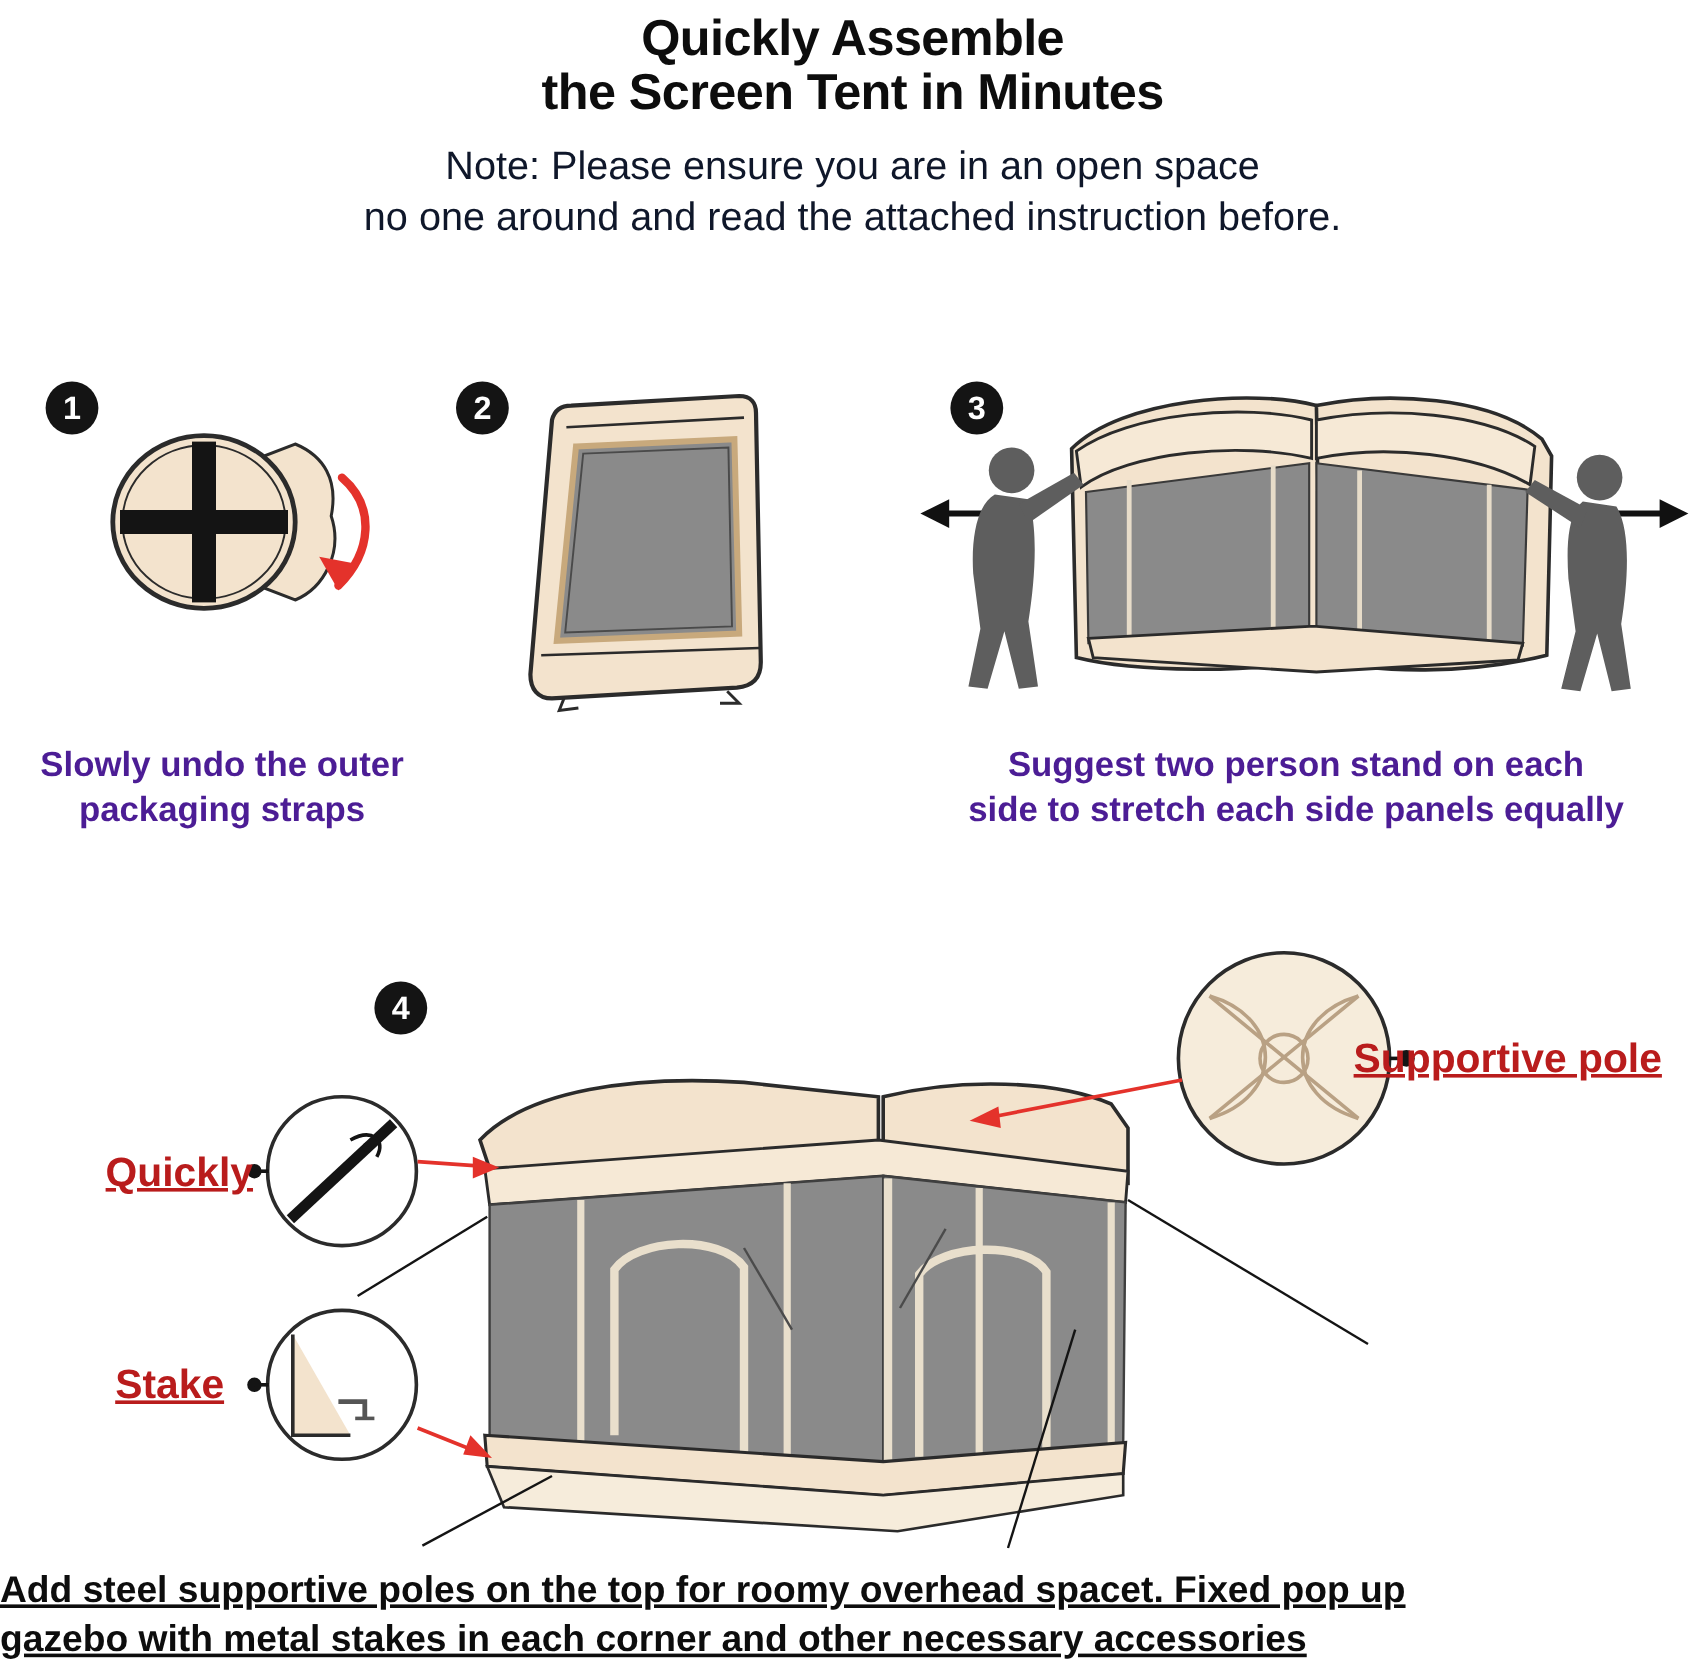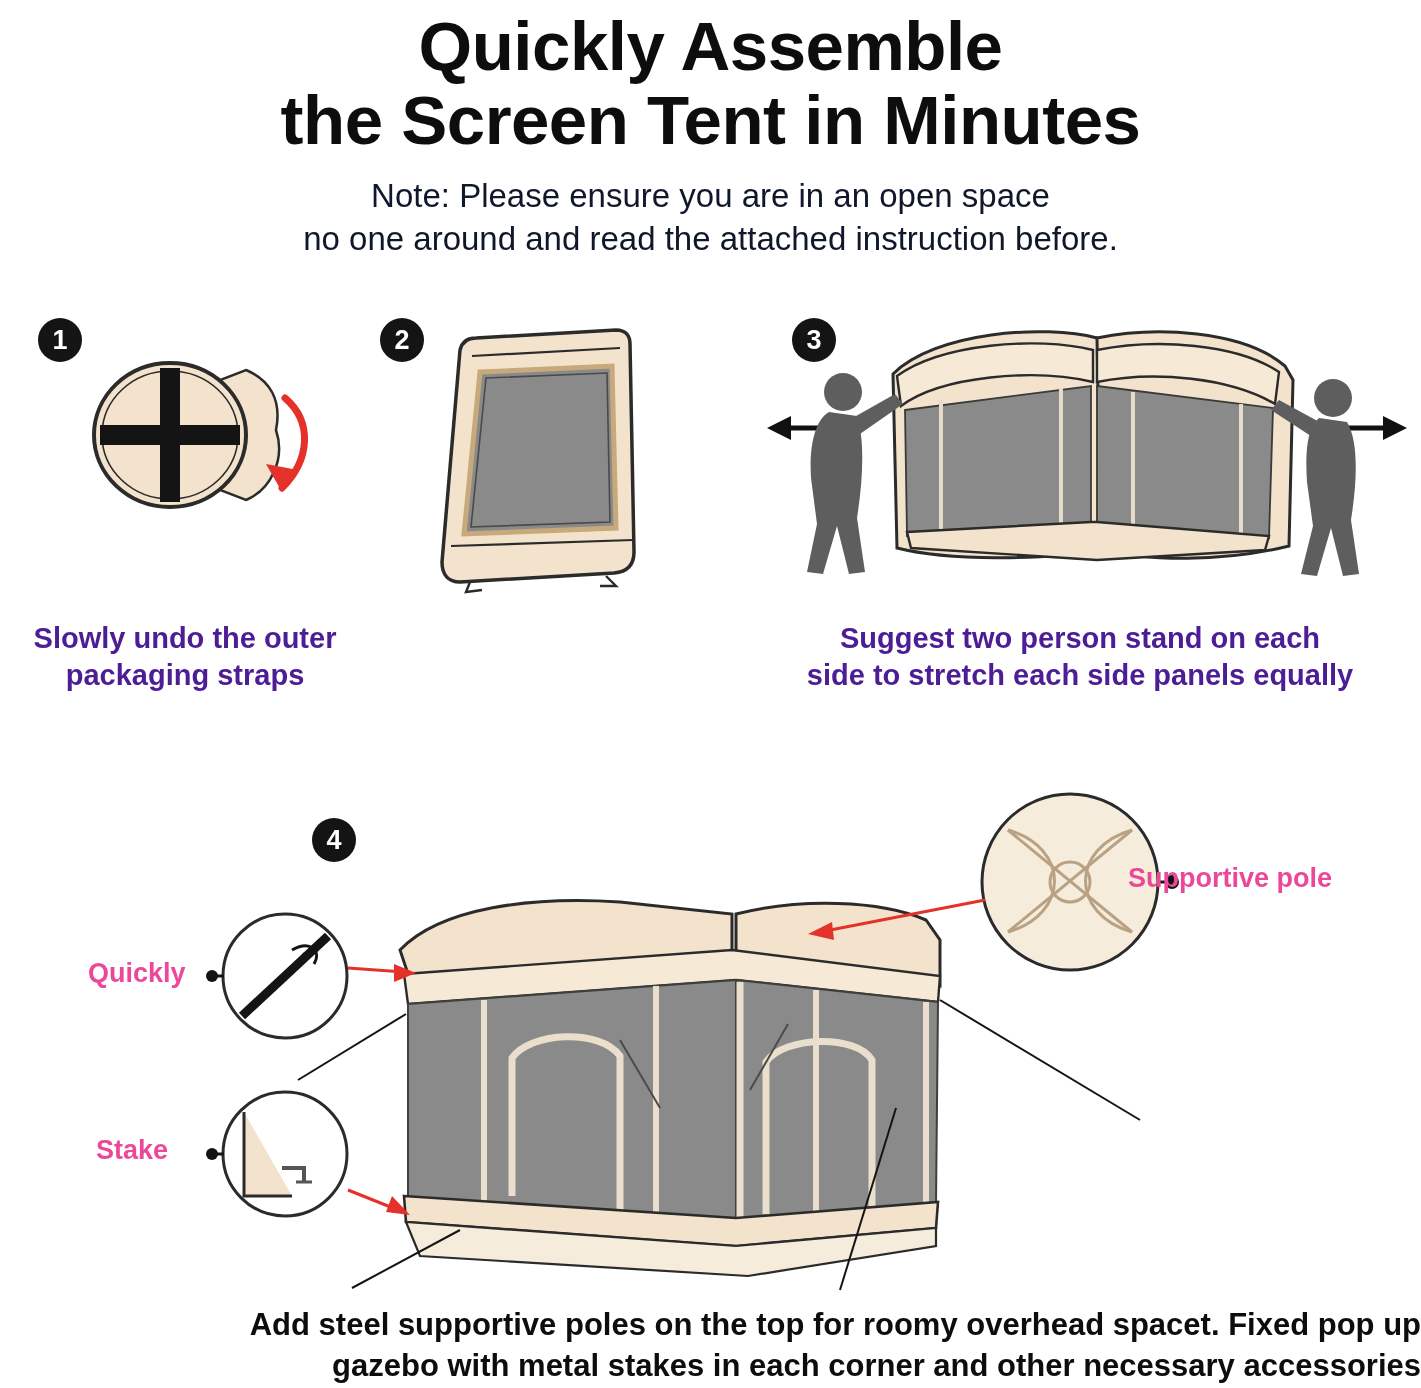--- a/index.html
+++ b/index.html
@@ -23,21 +23,21 @@
 
   
   .header {
     position: absolute;
     top: 0;
     left: 0;
     width: 1421px;
     text-align: center;
   }
   .title {
-    font-size: 69px;
+    font-size: 42px;
     font-weight: bold;
     line-height: 1.07;
     letter-spacing: -0.5px;
     margin: 10px 0 0 0;
     color: #0d0d0d;
   }
   .title .line2 { display: block; }
   .note {
     font-size: 33px;
     line-height: 1.32;
@@ -71,34 +71,36 @@
     color: #4c1d95;
     margin-top: 12px;
   }
 
   .figure {
     position: absolute;
   }
 
   .label-text {
     position: absolute;
-    font-size: 27px;
-    font-weight: bold;
-    color: #ec4899;
+    font-size: 34px;
+    font-weight: bold;
+    color: #b91c1c;
+    text-decoration: underline;
   }
 
   .bottom-caption {
     position: absolute;
     left: 0;
     width: 1421px;
-    text-align: right;
+    text-align: left;
     font-size: 31px;
     font-weight: bold;
     line-height: 1.32;
     color: #0d0d0d;
+    text-decoration: underline;
   }
   .bottom-caption .bline { display: block; }
 </style>
 </head>
 <body>
 
 <div class="page">
 
   <div class="header">
     <div class="title">

